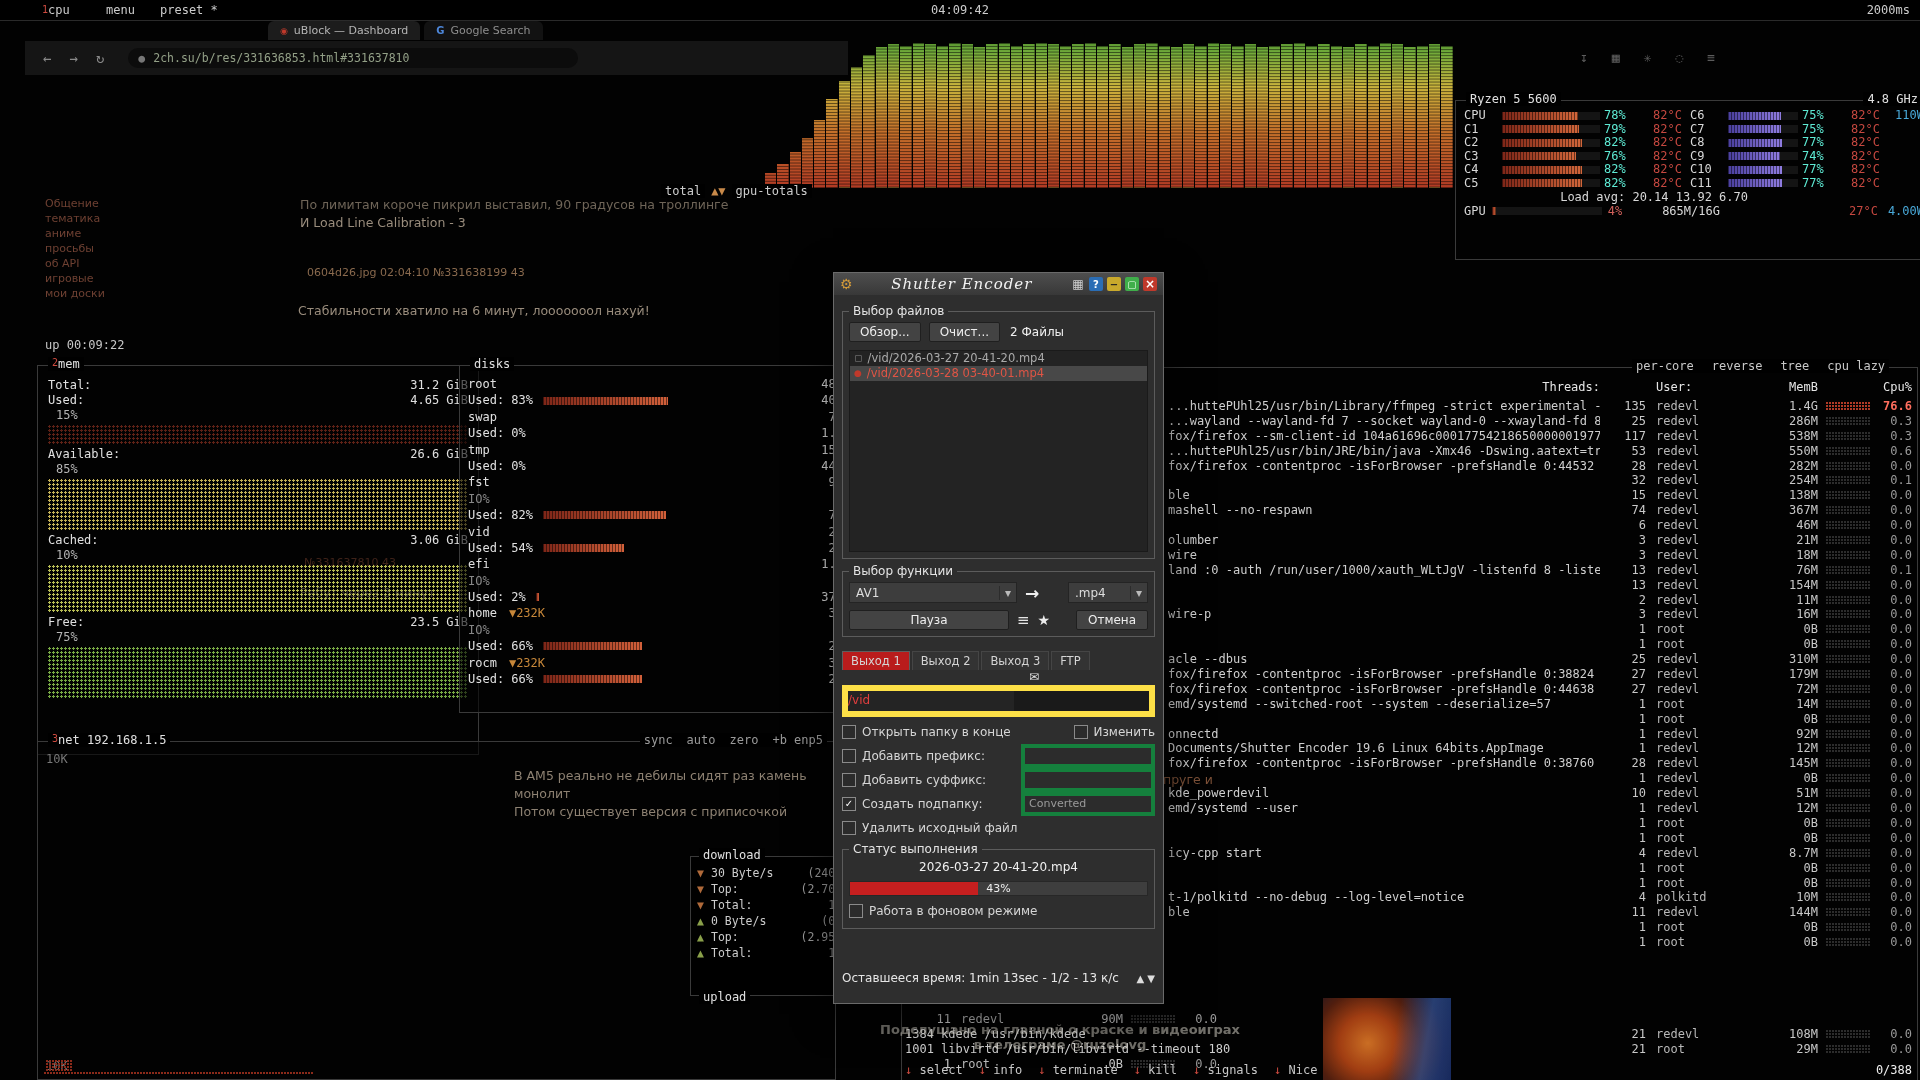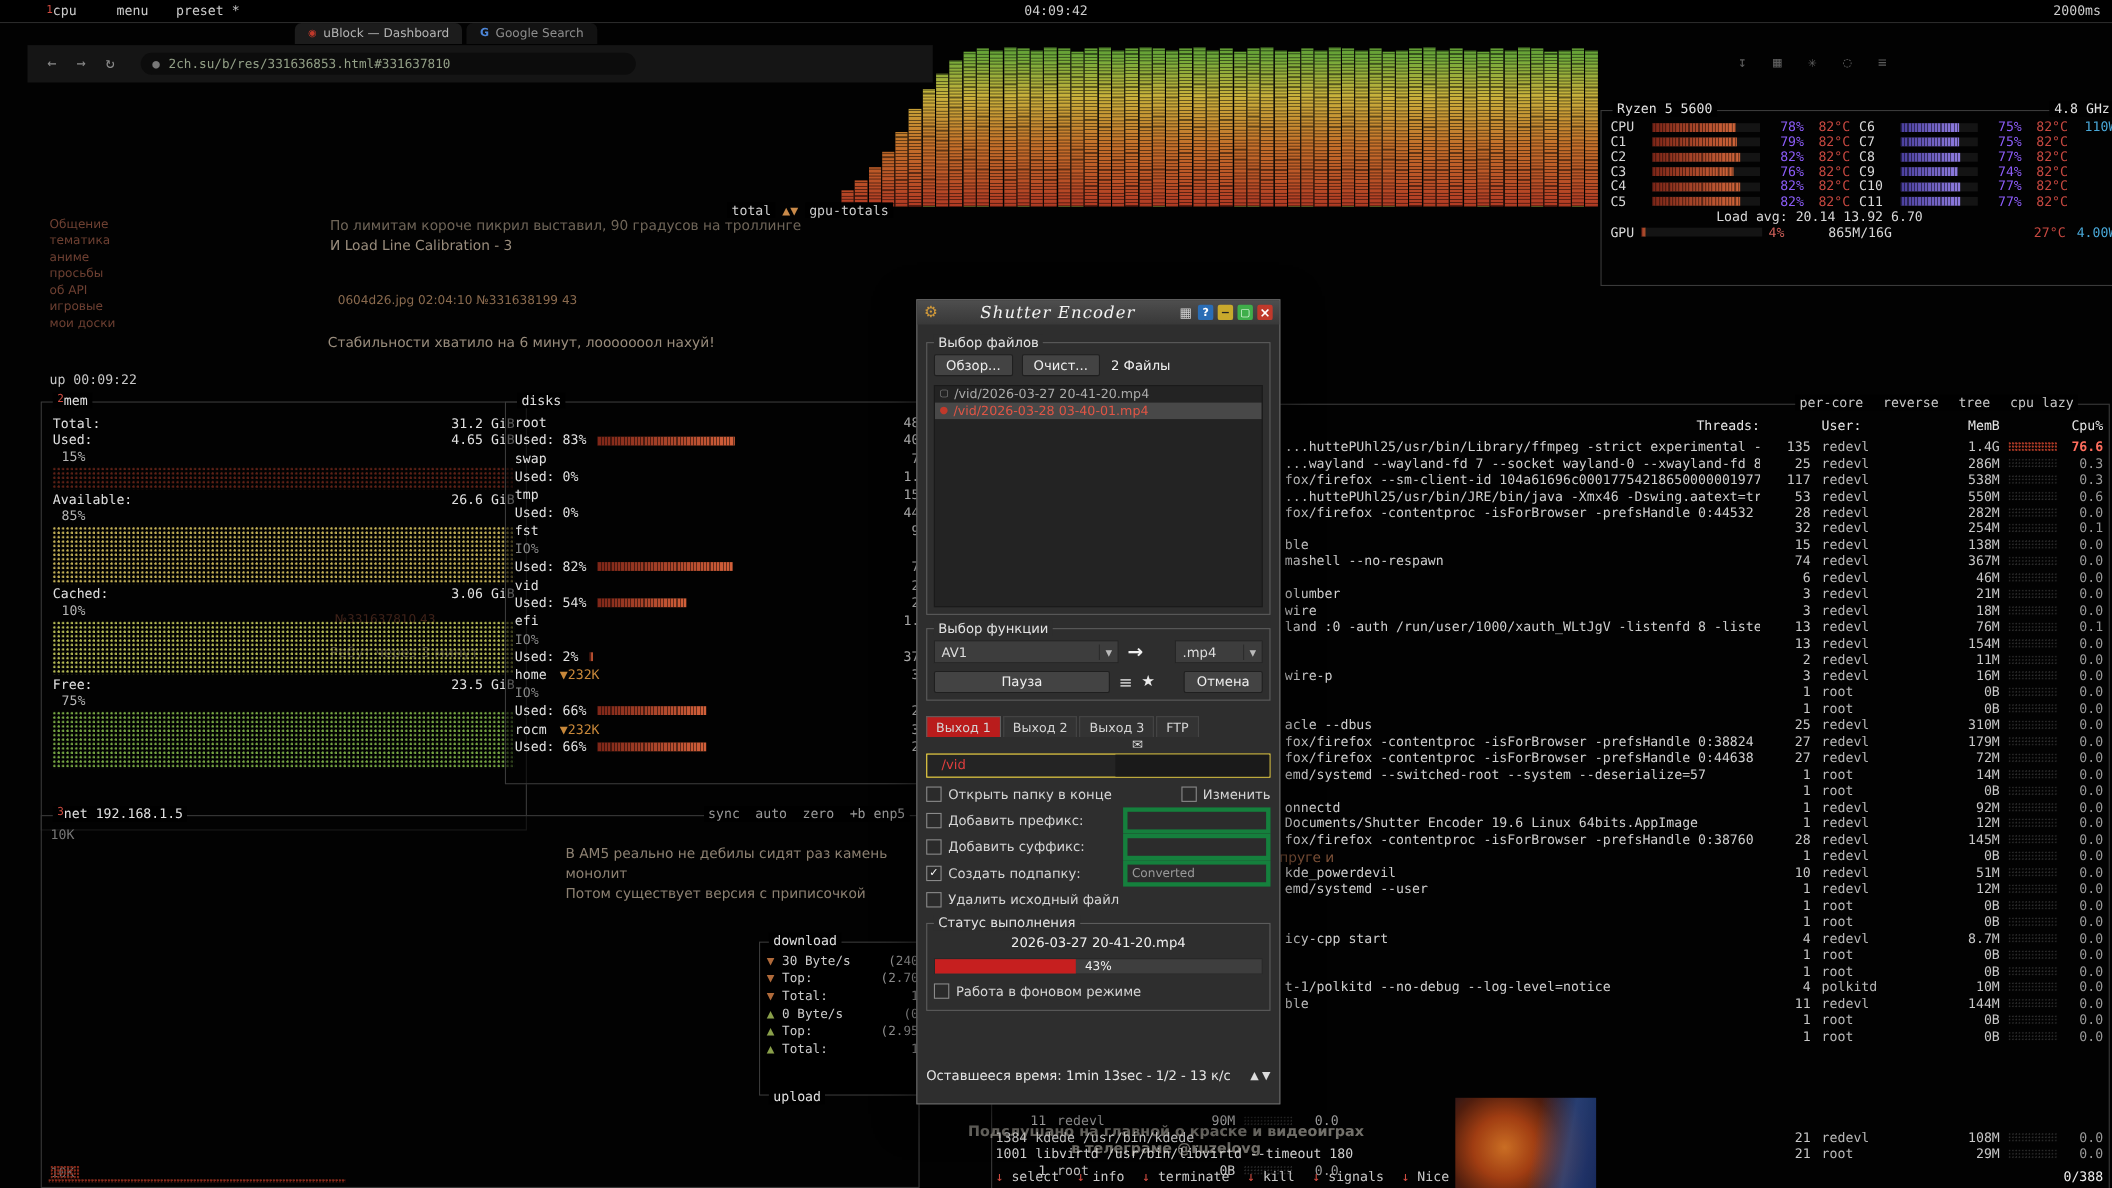--- a/index.html
+++ b/index.html
@@ -53,21 +53,21 @@
 #cpupanel{left:1455px;top:100px;width:460px;height:146px;padding:8px 8px 4px 8px}
 .cpucols{display:flex;gap:8px}
 .cpucol{display:flex;flex-direction:column}
 .cpucol.l{width:218px}.cpucol.r{flex:1}
 .crow{display:flex;height:13.5px;line-height:13.5px;align-items:center}
 .crow .nm{width:34px;color:#d8d8d8}
 .crow .mt{flex:1;height:8px;background:#141414;position:relative;margin:0 4px}
 .crow .mt i{position:absolute;left:0;top:0;bottom:0;
 background-image:repeating-linear-gradient(90deg,rgba(0,0,0,.5) 0 1px,transparent 1px 3px),linear-gradient(90deg,#7e2618,#d2663a)}
 .cpucol.r .mt i{background-image:repeating-linear-gradient(90deg,rgba(0,0,0,.5) 0 1px,transparent 1px 3px),linear-gradient(90deg,#4a3f9e,#8f7ce0)}
-.crow .pc{width:36px;text-align:right;color:#8b5cf6}
+.crow .pc{width:36px;color:#5eead4}
 .crow .tp{width:42px;text-align:right;color:#c64840}
 .crow .pw{width:44px;text-align:right;color:#49a8d8}
 .loadrow{height:14px;line-height:14px;text-align:right;padding-right:176px;color:#d8d8d8}
 .gpurow{display:flex;height:14px;line-height:14px;align-items:center}
 .gpurow .mt{width:110px;height:8px;background:#141414;position:relative;margin:0 6px}
 .gpurow .mt i{position:absolute;left:0;top:0;bottom:0;
 background-image:repeating-linear-gradient(90deg,rgba(0,0,0,.5) 0 1px,transparent 1px 3px),linear-gradient(90deg,#7e2618,#d2663a)}
 
 
 #mempanel{left:37px;top:365px;width:420px;height:370px;padding:12px 10px 6px 10px}
@@ -158,21 +158,21 @@
 .combo .ca{margin-left:auto;width:16px;text-align:center;color:#bbb;border-left:1px solid #2c2c2c}
 #bigarrow{color:#f0f0f0;font-size:17px;font-weight:bold;margin:0 8px}
 #fnrow1{display:flex;align-items:center}
 #fnrow2{display:flex;align-items:center;margin-top:7px;gap:8px}
 #menuicon{color:#e6e6e6;font-size:15px}
 #staricon{color:#ececec;font-size:14px}
 #tabsrow{display:flex;margin-top:14px;align-items:flex-end}
 .dtab{padding:2px 8px;background:#333;border:1px solid #454545;border-bottom:none;color:#d5d5d5;font-size:11.5px;margin-right:2px}
 .dtab.active{background:#b91c1c;border-color:#5e5e5e}
 #mailtab{padding:1px 7px;color:#ddd;font-size:12px}
-#pathfield{height:20px;background:#242424;border:1px solid #fde047;position:relative;line-height:18px;padding:0 13px;color:#e03e3e;font-size:12px}
+#pathfield{height:20px;background:#242424;border:6px solid #fde047;position:relative;line-height:18px;padding:0 0;color:#e03e3e;font-size:12px}
 #pathfield i{position:absolute;right:0;top:0;bottom:0;width:45%;background:#1a1a1a}
 .optrow{display:flex;align-items:center;margin-top:5px;height:19px}
 .cb{width:12px;height:12px;border:1px solid #8a8a8a;background:#2b2b2b;margin-right:6px;flex:none;
 font-size:10px;line-height:11px;text-align:center;color:#fff}
 .optlab{color:#d6d6d6}
 .optfield{margin-left:auto;width:118px;height:16px;background:#2c2c2c;border:4px solid #15803d;font-size:11px;color:#9a9a9a;line-height:15px;padding:0 4px}
 #editwrap{margin-left:auto;display:flex;align-items:center}
 #statgrp{padding-bottom:8px}
 #statfile{text-align:center;color:#f0f0f0}
 #pbar{margin-top:7px;height:13px;background:#3e3e3e;border:1px solid #272727;position:relative}

